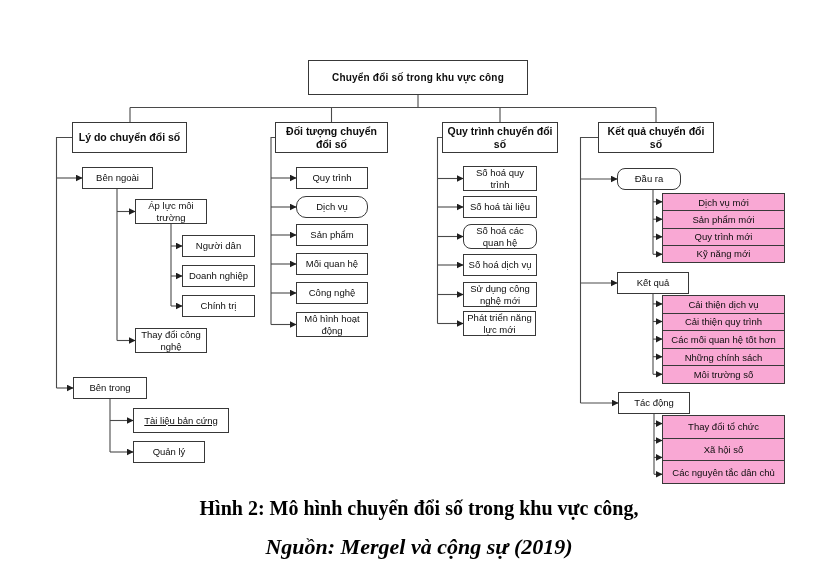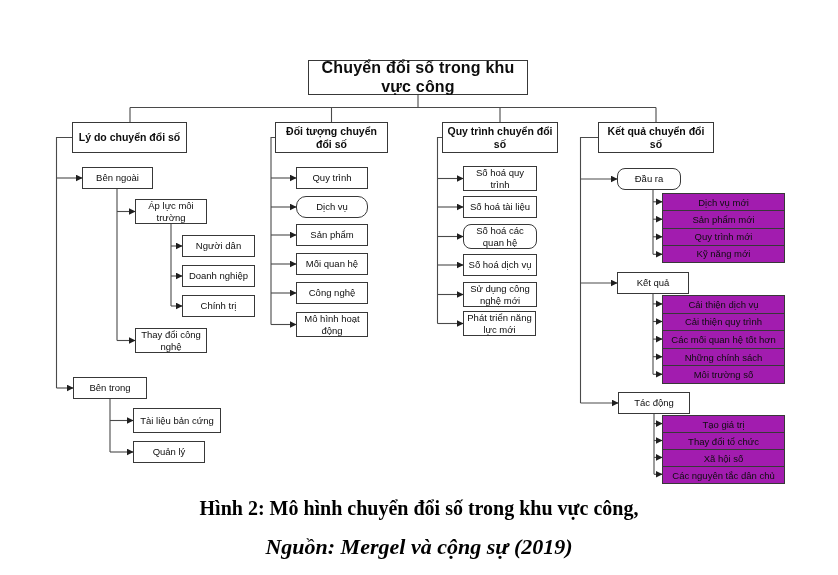--- a/index.html
+++ b/index.html
@@ -3,22 +3,22 @@
 <meta charset="utf-8">
 <style>
   html,body{margin:0;padding:0;background:#ffffff;}
   #page{position:relative;width:838px;height:575px;background:#ffffff;overflow:hidden;
         font-family:"Liberation Sans",sans-serif;color:#000;}
   #wires{position:absolute;left:0;top:0;}
   .node{position:absolute;box-sizing:border-box;border:1.4px solid #383838;background:#fff;
         display:flex;align-items:center;justify-content:center;text-align:center;
         font-size:9.5px;line-height:1.18;padding:1px 2px;color:#0d0d0d;}
   .hdr{font-weight:bold;font-size:10.5px;line-height:1.2;}
-  .root{font-weight:bold;font-size:16px;letter-spacing:.2px;}
-  .stack{position:absolute;box-sizing:border-box;border:1.4px solid #383838;background:#a21caf;
+  .root{font-weight:bold;font-size:10px;letter-spacing:.2px;}
+  .stack{position:absolute;box-sizing:border-box;border:1.4px solid #383838;background:#f9a8d4;
          display:flex;flex-direction:column;}
   .stack .row{flex:1;display:flex;align-items:center;justify-content:center;text-align:center;
               font-size:9.5px;color:#0d0d0d;border-top:1.4px solid #383838;padding:0 2px;}
   .stack .row:first-child{border-top:none;}
   .cap{position:absolute;left:0;width:838px;text-align:center;
        font-family:"Liberation Serif",serif;font-weight:bold;color:#000;}
   .cap1{top:497px;font-size:20px;}
   .cap2{top:534px;font-size:22px;font-style:italic;}
 </style>
 </head>
@@ -99,21 +99,21 @@
   <div class="node hdr" style="left:442px;top:122px;width:116px;height:31px;">Quy trình chuyển đổi số</div>
   <div class="node hdr" style="left:598px;top:122px;width:116px;height:31px;">Kết quả chuyển đổi số</div>
 
   <div class="node" style="left:82px;top:167px;width:71px;height:22px;">Bên ngoài</div>
   <div class="node" style="left:135px;top:199px;width:72px;height:25px;">Áp lực môi trường</div>
   <div class="node" style="left:182px;top:235px;width:73px;height:22px;">Người dân</div>
   <div class="node" style="left:182px;top:265px;width:73px;height:22px;">Doanh nghiệp</div>
   <div class="node" style="left:182px;top:295px;width:73px;height:22px;">Chính trị</div>
   <div class="node" style="left:135px;top:328px;width:72px;height:25px;">Thay đổi công nghệ</div>
   <div class="node" style="left:73px;top:377px;width:74px;height:22px;">Bên trong</div>
-  <div class="node" style="left:133px;top:408px;width:88px;height:25px;">Tài liệu bản cứng</div>
+  <div class="node" style="left:133px;top:408px;width:96px;height:25px;text-decoration:underline;">Tài liệu bản cứng</div>
   <div class="node" style="left:133px;top:441px;width:72px;height:22px;">Quản lý</div>
 
   <div class="node" style="left:296px;top:167px;width:72px;height:22px;">Quy trình</div>
   <div class="node" style="left:296px;top:196px;width:72px;height:22px;border-radius:10px;">Dịch vụ</div>
   <div class="node" style="left:296px;top:224px;width:72px;height:22px;">Sản phẩm</div>
   <div class="node" style="left:296px;top:253px;width:72px;height:22px;">Mối quan hệ</div>
   <div class="node" style="left:296px;top:282px;width:72px;height:22px;">Công nghệ</div>
   <div class="node" style="left:296px;top:312px;width:72px;height:25px;">Mô hình hoạt động</div>
 
   <div class="node" style="left:463px;top:166px;width:74px;height:25px;">Số hoá quy trình</div>
@@ -135,21 +135,20 @@
   <div class="stack" style="left:662px;top:295px;width:123px;height:89px;">
     <div class="row">Cải thiện dịch vụ</div>
     <div class="row">Cải thiện quy trình</div>
     <div class="row">Các mối quan hệ tốt hơn</div>
     <div class="row">Những chính sách</div>
     <div class="row">Môi trường số</div>
   </div>
 
   <div class="node" style="left:618px;top:392px;width:72px;height:22px;">Tác động</div>
   <div class="stack" style="left:662px;top:415px;width:123px;height:69px;">
-    <div class="row">Tạo giá trị</div>
     <div class="row">Thay đổi tổ chức</div>
     <div class="row">Xã hội số</div>
     <div class="row">Các nguyên tắc dân chủ</div>
   </div>
 
   <div class="cap cap1">Hình 2: Mô hình chuyển đổi số trong khu vực công,</div>
   <div class="cap cap2">Nguồn: Mergel và cộng sự (2019)</div>
 
 </div>
 

